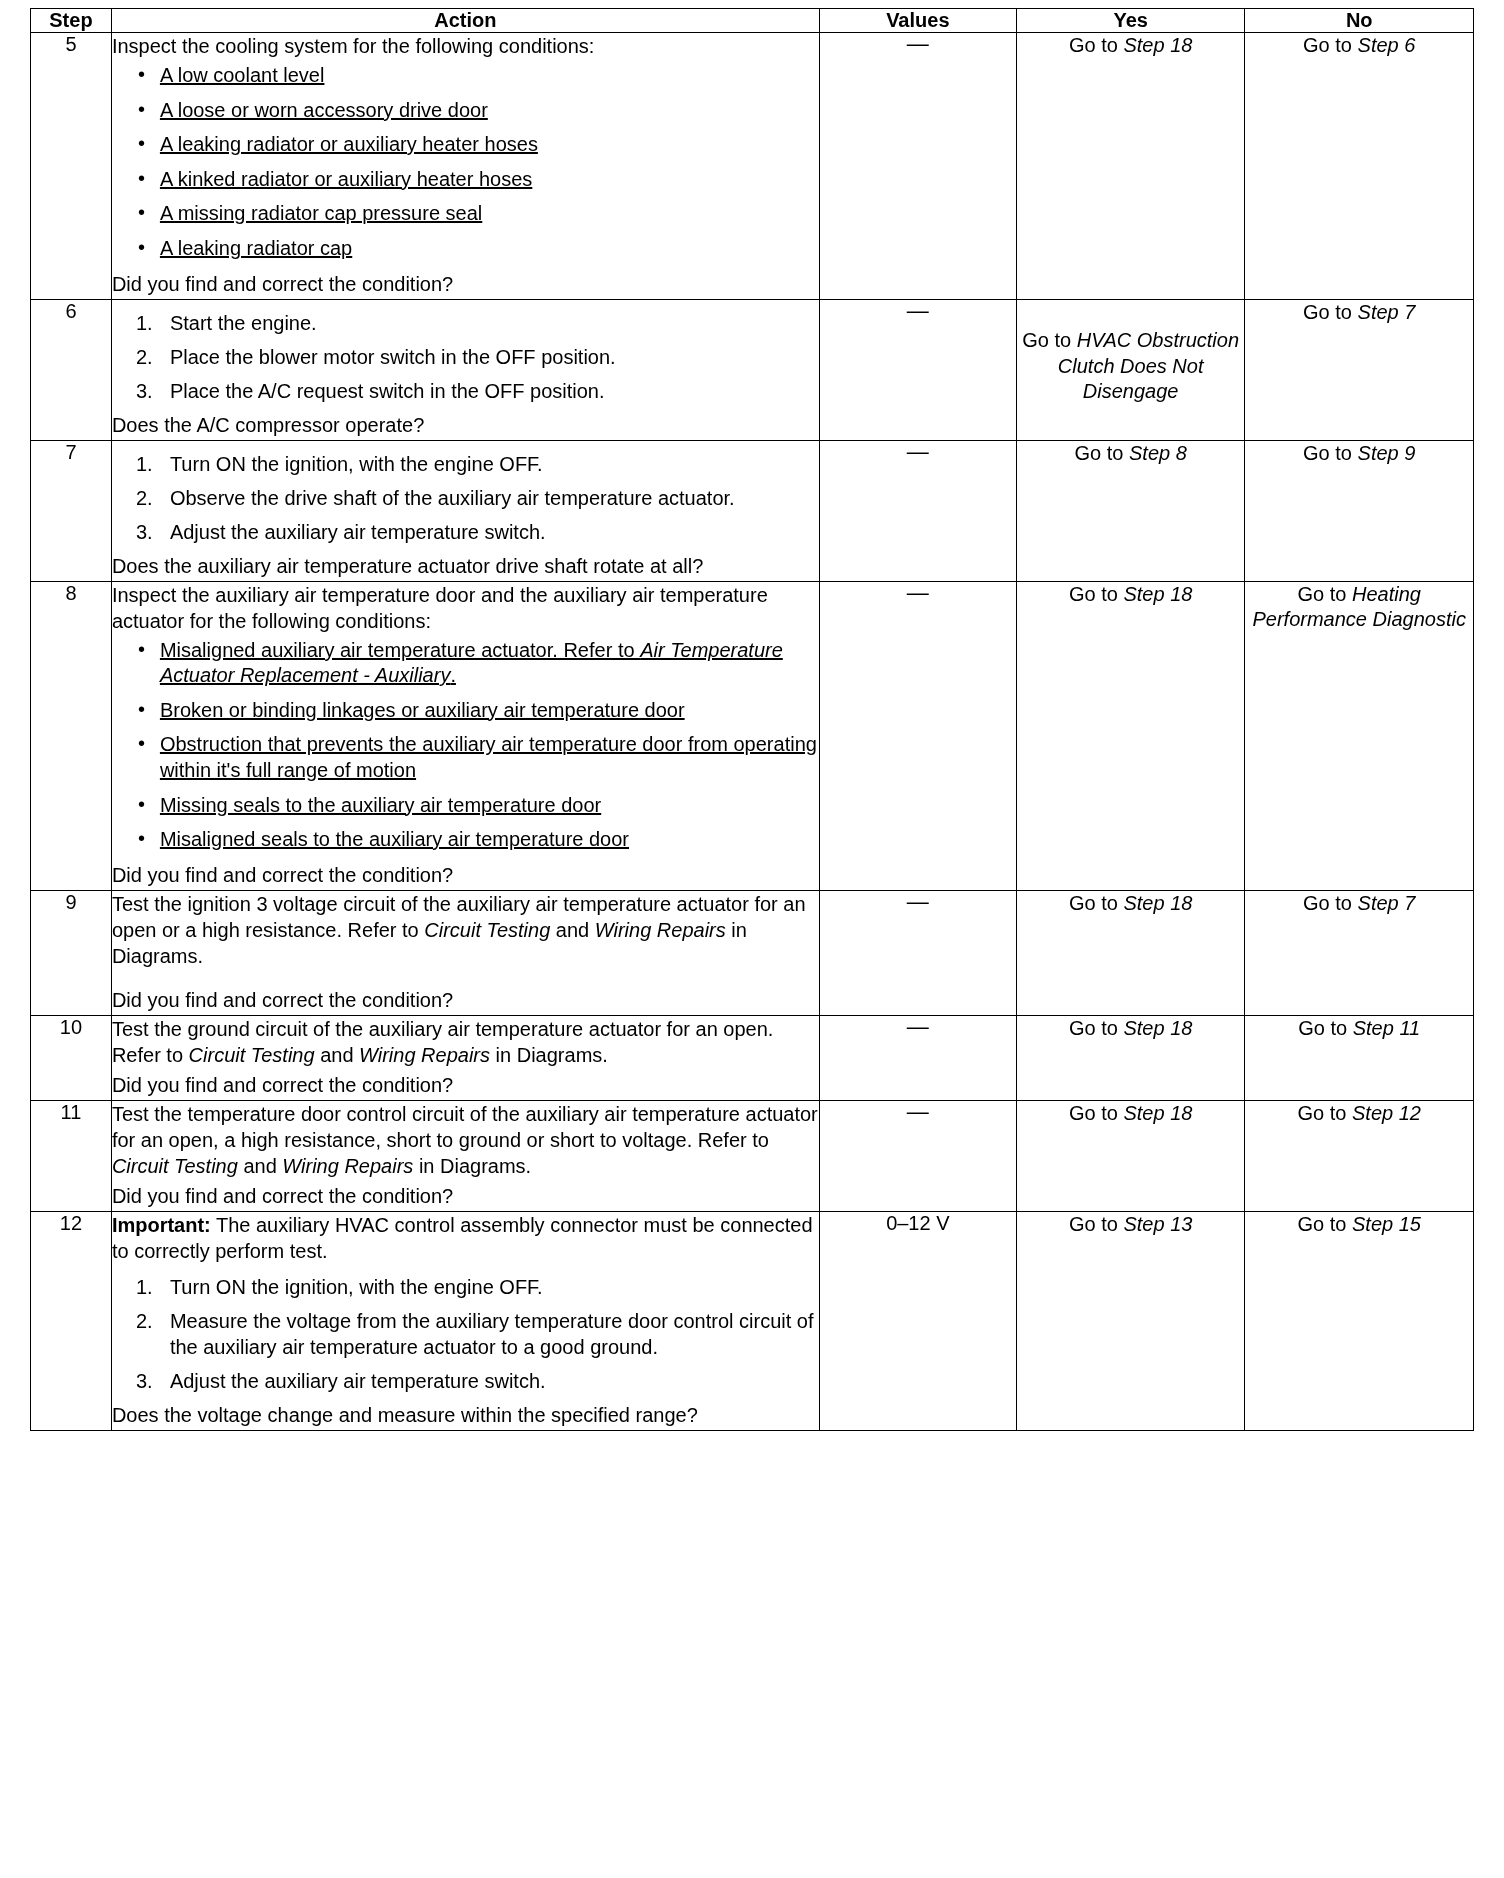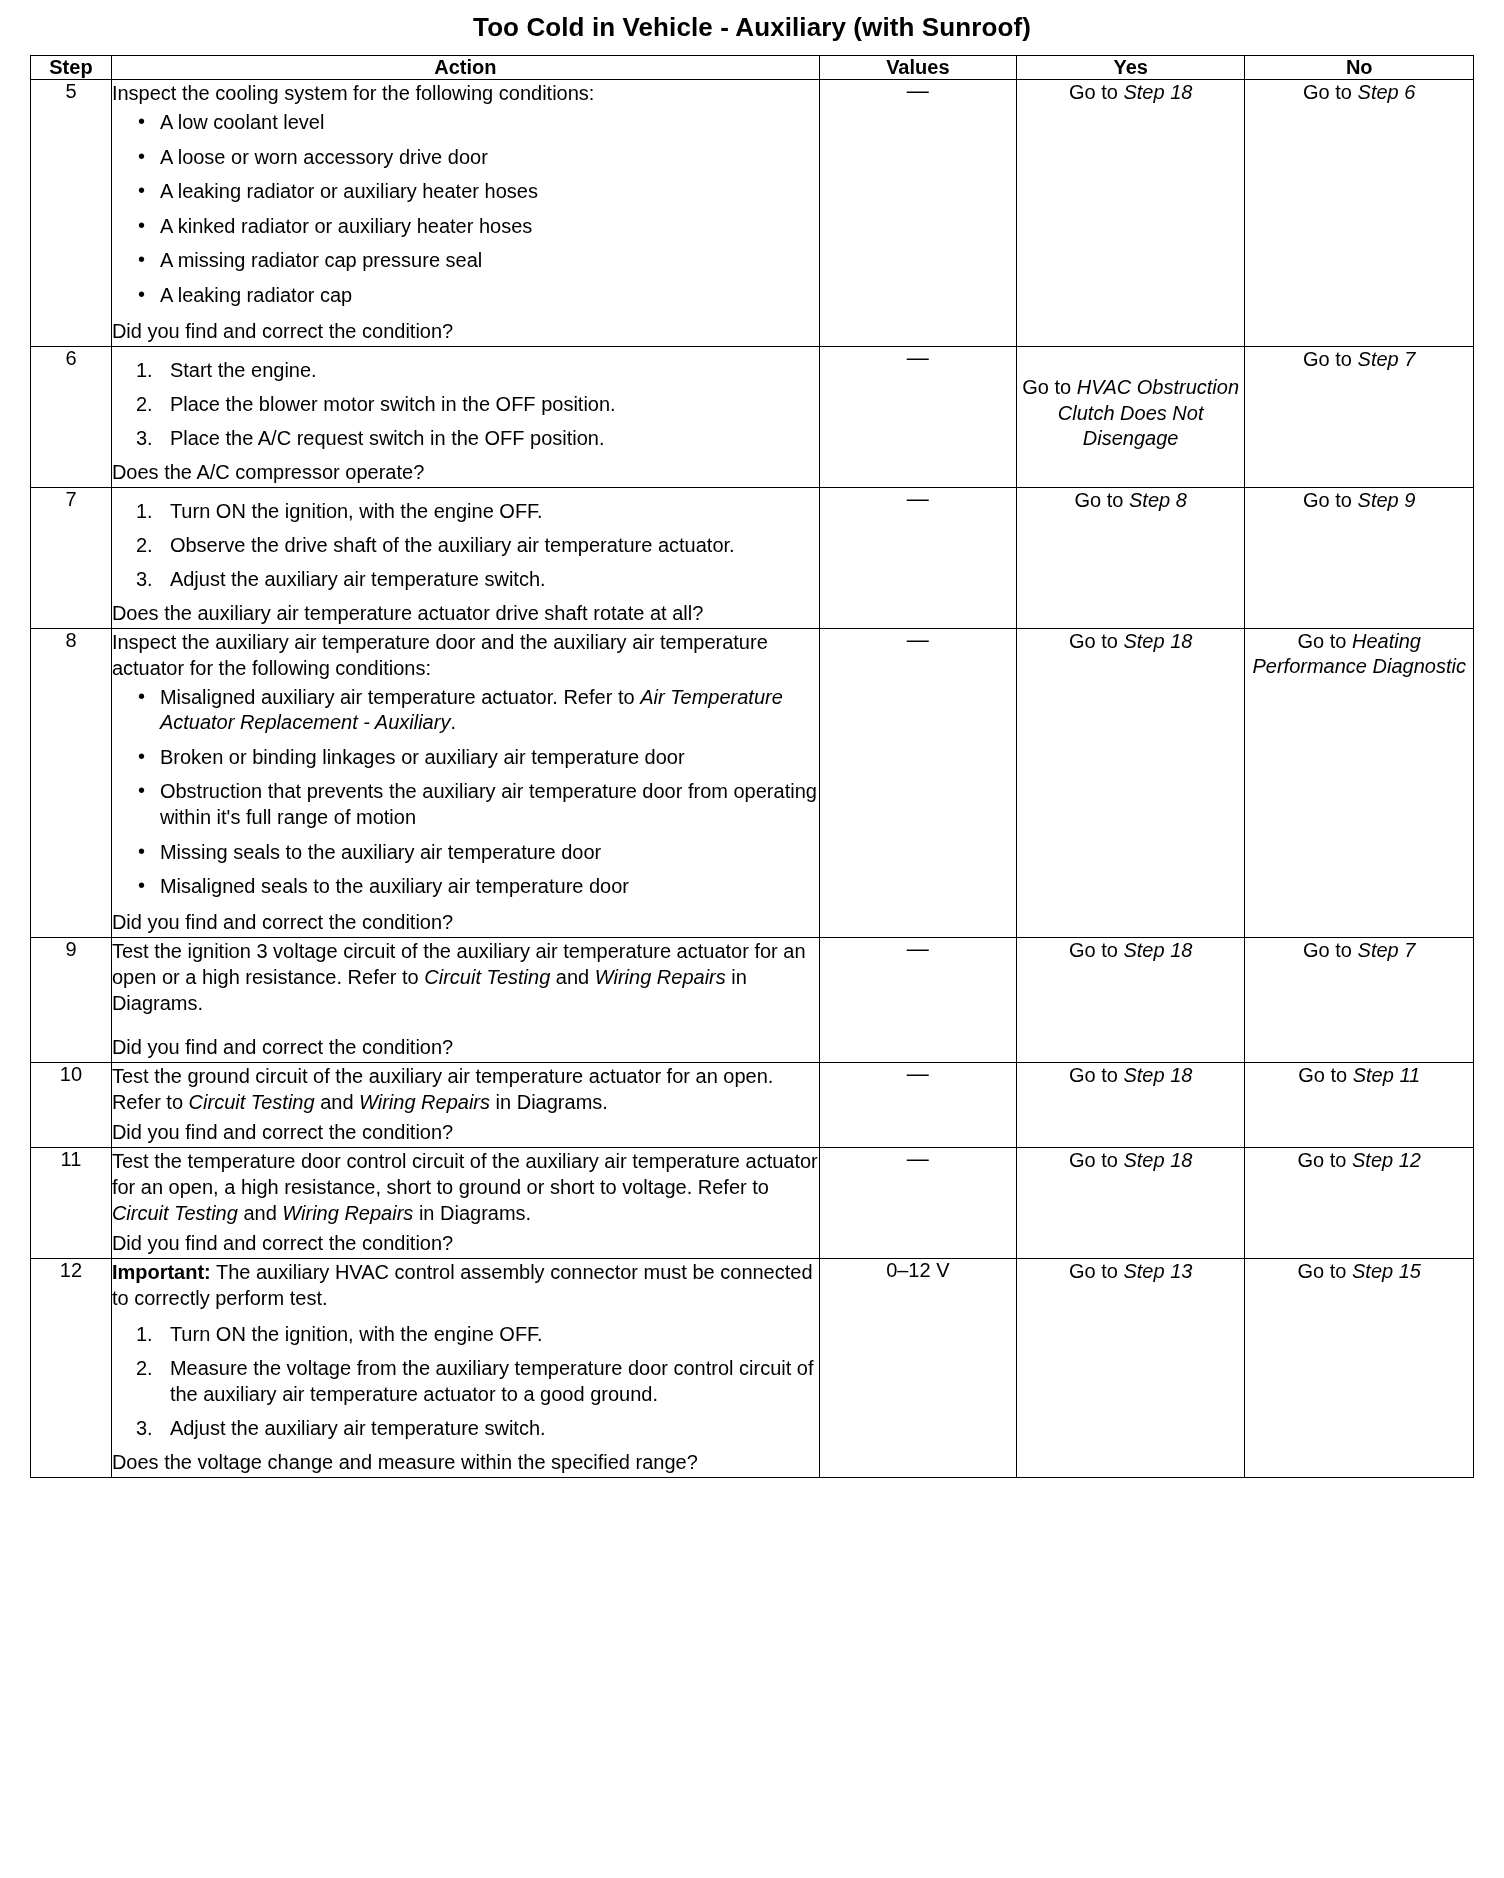--- a/index.html
+++ b/index.html
@@ -92,20 +92,21 @@
   ul.bullets {
     list-style: none;
     margin: 4px 0 4px 0;
     padding: 0 0 0 22px;
   }
   ul.bullets li {
     position: relative;
     padding-left: 26px;
     margin-bottom: 9px;
     line-height: 1.28;
+    text-decoration: underline;
   }
   ul.bullets li:before {
     content: "\2022";
     position: absolute;
     left: 4px;
     top: -1px;
     font-size: 20px;
   }
   ol.nums {
     list-style: none;
@@ -127,21 +128,20 @@
     top: 0;
   }
   .it { font-style: italic; }
   .bd { font-weight: bold; }
 </style>
 </head>
 <body>
 
 <div class="page">
 
-  <div class="doc-title">Too Cold in Vehicle - Auxiliary (with Sunroof)</div>
 
   <table class="diag">
     <colgroup>
       <col class="c-step">
       <col class="c-action">
       <col class="c-values">
       <col class="c-yes">
       <col class="c-no">
     </colgroup>
     <thead>

